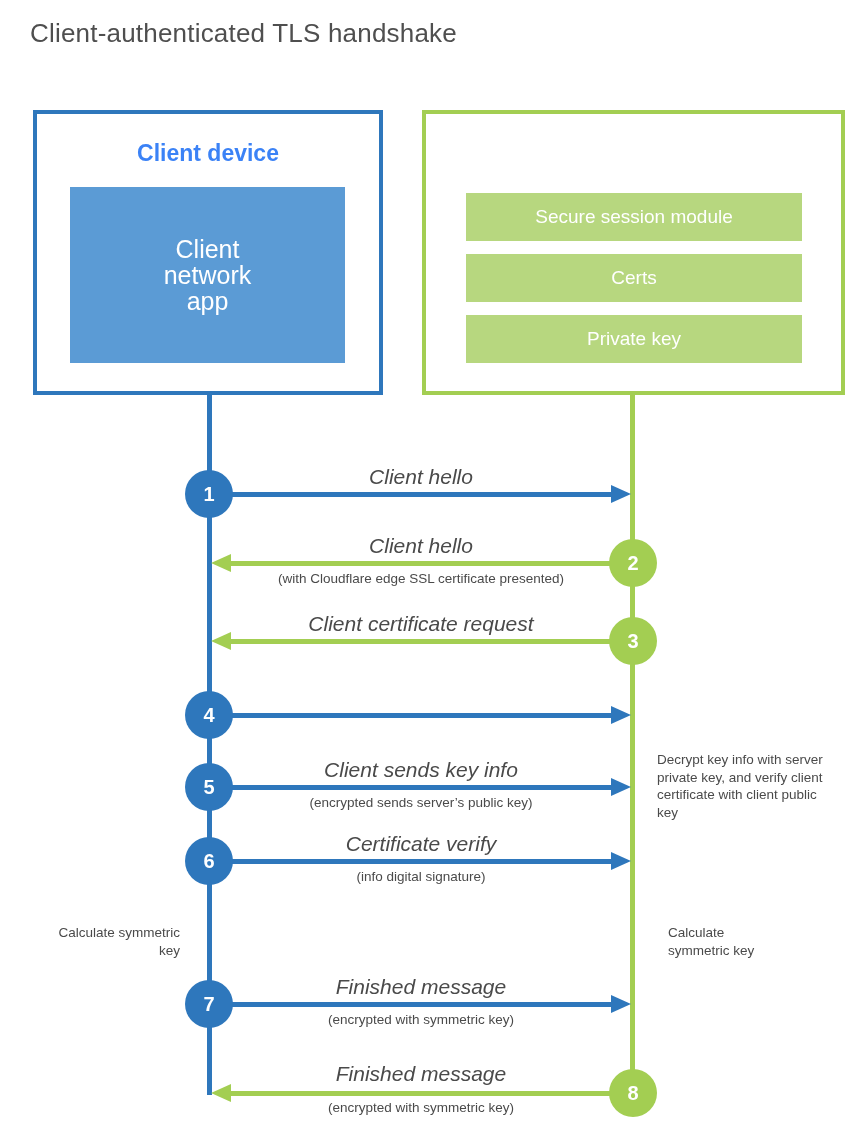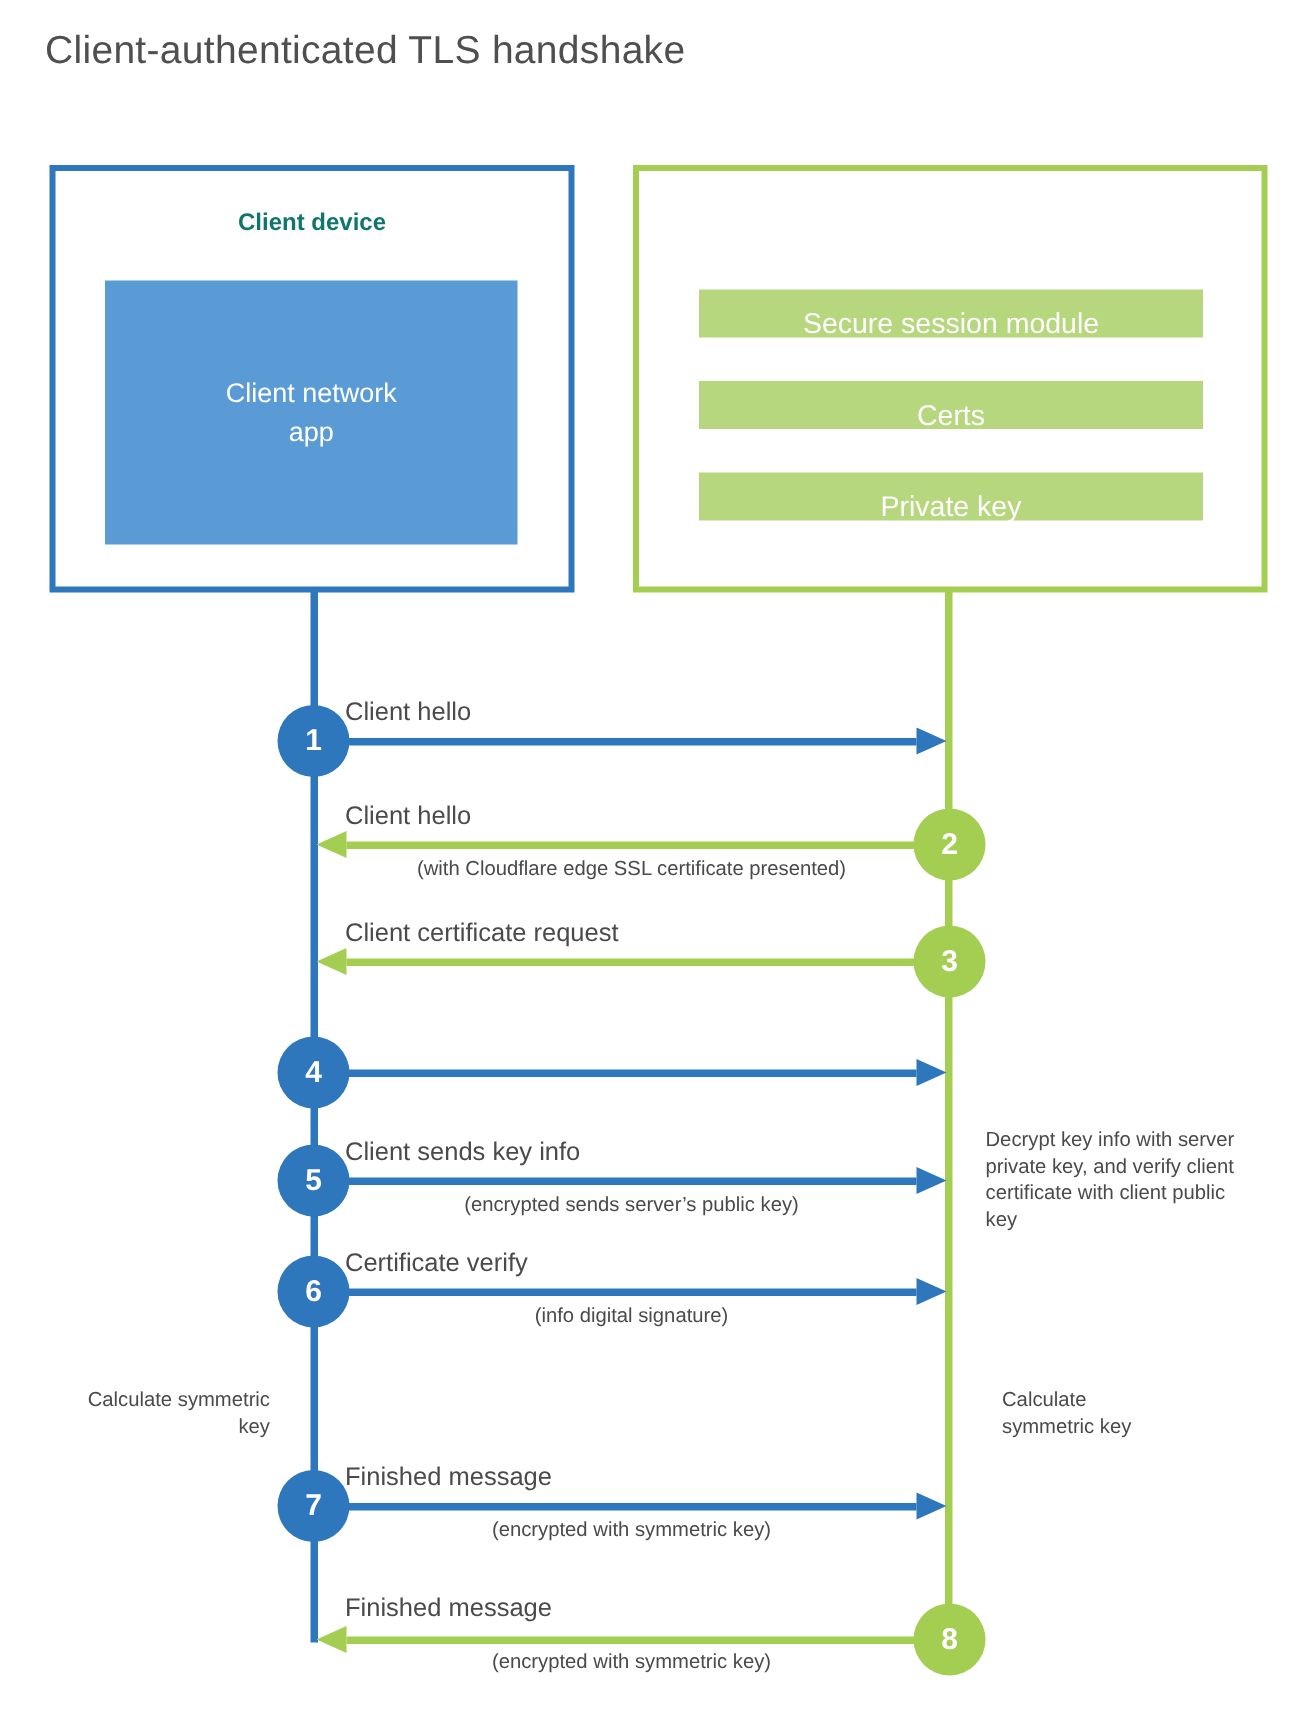--- a/index.html
+++ b/index.html
@@ -10,51 +10,51 @@
   .page-title{
     position:absolute;left:30px;top:18px;margin:0;
     font-size:26px;font-weight:300;color:#4f4f4f;letter-spacing:0.2px;
   }
   
   .box{position:absolute;background:#ffffff;box-sizing:border-box;}
   .box.client{left:33px;top:110px;width:350px;height:285px;border:4px solid var(--blue);}
   .box.server{left:422px;top:110px;width:423px;height:285px;border:4px solid var(--green);}
   .box-title{
     position:absolute;left:0;right:0;top:26px;text-align:center;
-    font-size:16px;font-weight:700;color:#0f766e;
+    font-size:23px;font-weight:700;color:#3b82f6;
   }
   .client-app{
     position:absolute;left:33px;top:73px;width:275px;height:176px;
-    background:var(--blue_fill);color:#ffffff;font-size:18px;
+    background:var(--blue_fill);color:#ffffff;font-size:25px;
     display:flex;align-items:center;justify-content:center;text-align:center;
     padding:0 80px;box-sizing:border-box;line-height:26px;
   }
   .bar{
-    position:absolute;left:40px;width:336px;height:32px;background:var(--green_fill);
+    position:absolute;left:40px;width:336px;height:48px;background:var(--green_fill);
     color:#ffffff;font-size:19px;text-align:center;line-height:48px;
   }
   
   .lifeline{position:absolute;width:5px;}
   .blue-bg{background:var(--blue);}
   .green-bg{background:var(--green);}
   
   .msg-line{position:absolute;height:5px;}
   .head{position:absolute;width:0;height:0;border-top:9px solid transparent;border-bottom:9px solid transparent;}
   .head-right{border-left:20px solid var(--blue);}
   .head-left{border-right:20px solid var(--green);}
   
   .circle{
     position:absolute;width:48px;height:48px;border-radius:50%;
     color:#ffffff;font-size:20px;font-weight:700;
     display:flex;align-items:center;justify-content:center;
   }
   
   .msg-label{
-    position:absolute;left:230px;width:382px;
-    font-size:17px;color:#4a4a4a;
+    position:absolute;left:230px;width:382px;text-align:center;
+    font-size:21px;color:#4a4a4a;font-style:italic;
   }
   .msg-sub{
     position:absolute;left:230px;width:382px;text-align:center;
     font-size:13.5px;color:#4a4a4a;
   }
   .note{
     position:absolute;font-size:13.5px;color:#4a4a4a;line-height:17.5px;
   }
 </style>
 </head>

